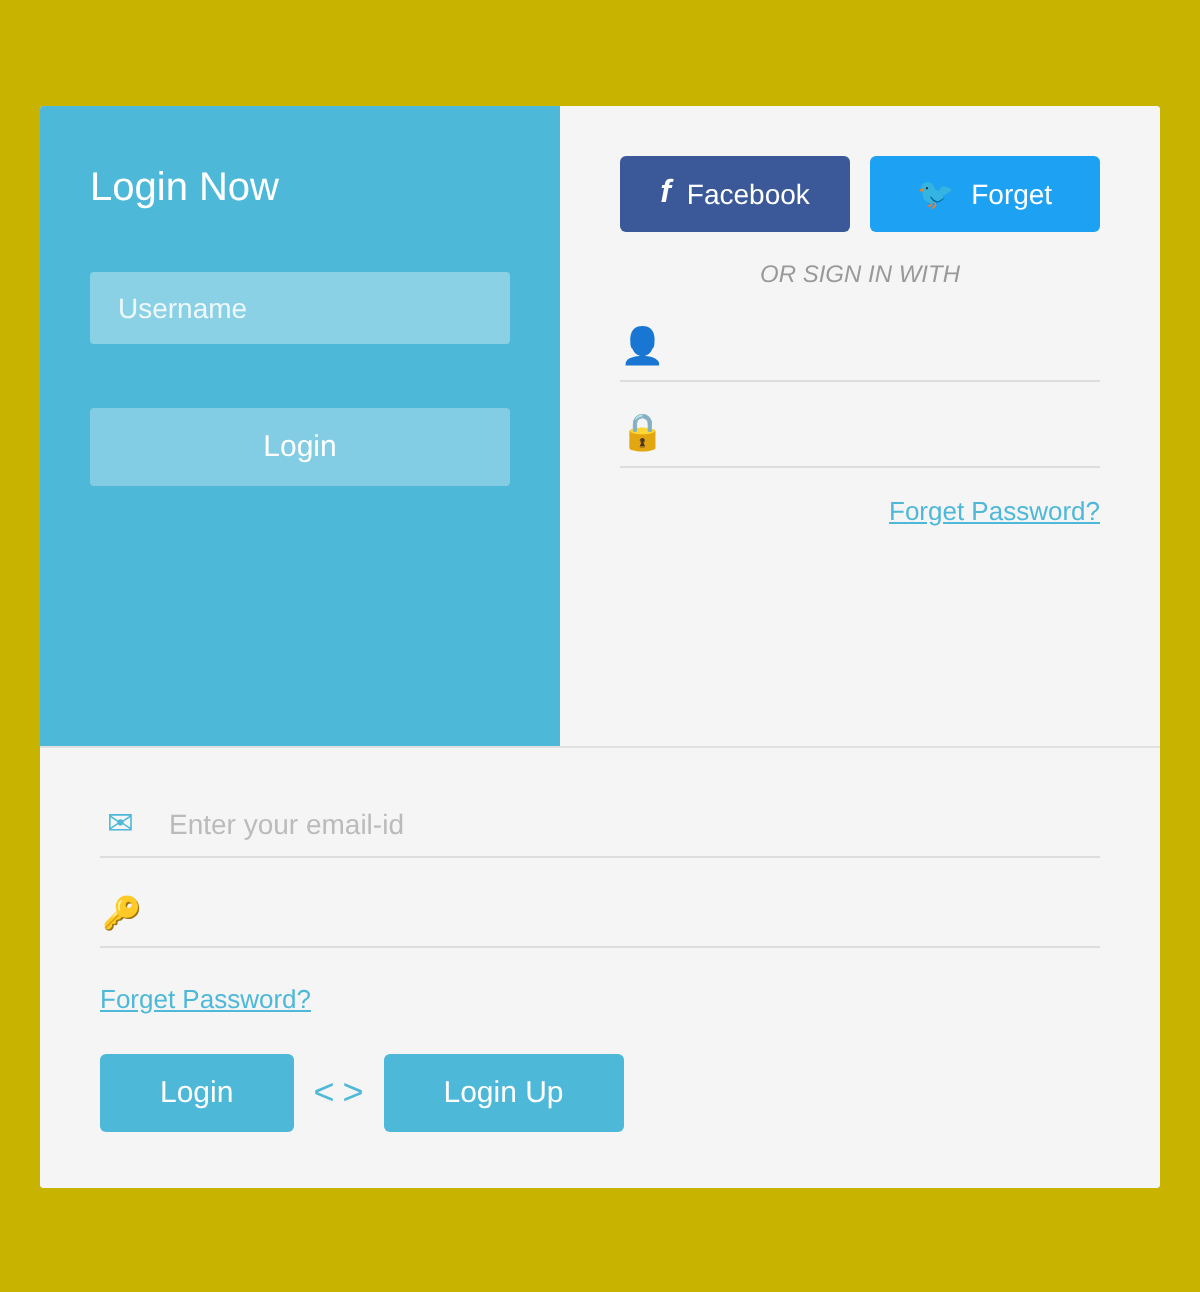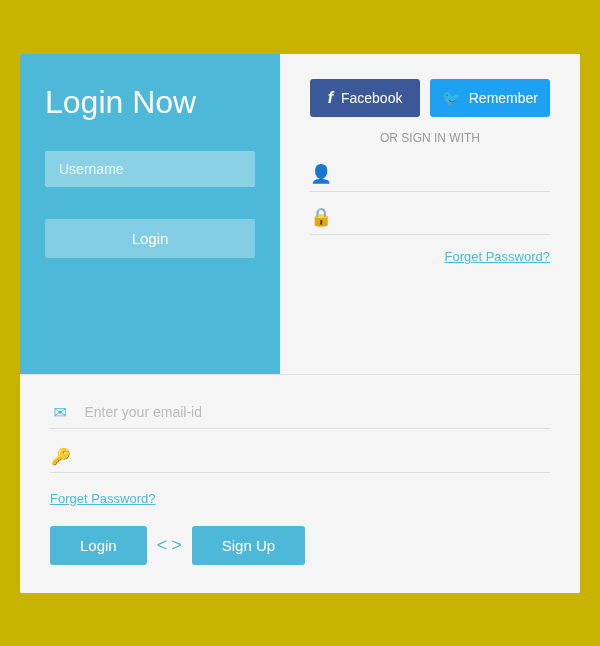--- a/index.html
+++ b/index.html
@@ -38,21 +38,21 @@
       width: 260px;
       min-height: 320px;
       padding: 30px 25px;
       flex-shrink: 0;
       display: flex;
       flex-direction: column;
       justify-content: space-between;
     }
     .login-title {
       color: #fff;
-      font-size: 32px;
+      font-size: 20px;
       font-weight: 300;
       margin-bottom: 30px;
     }
     .input-field {
       width: 100%;
       padding: 10px 14px;
       background: rgba(255,255,255,0.35);
       border: none;
       border-radius: 2px;
       color: #701a75;
@@ -113,20 +113,21 @@
       display: flex;
       align-items: center;
       gap: 8px;
       justify-content: center;
     }
     .or-sign-in {
       text-align: center;
       color: #999;
       font-size: 12px;
       margin-bottom: 18px;
+      font-style: italic;
     }
     .right-input-row {
       display: flex;
       align-items: center;
       border-bottom: 1px solid #ddd;
       margin-bottom: 14px;
       padding-bottom: 6px;
     }
     .right-input-row .icon {
       color: #4db8d8;
@@ -265,21 +266,21 @@
       </div>
 
       <div class="right-panel">
         <div class="social-buttons">
           <button class="fb-btn">
             <span style="font-weight:bold; font-style:italic; font-size:16px;">f</span>
             <span>Facebook</span>
           </button>
           <button class="tw-btn">
             <span style="font-size:15px;">🐦</span>
-            <span>Remember</span>
+            <span>Forget</span>
           </button>
         </div>
         <div class="or-sign-in">OR SIGN IN WITH</div>
 
         <div class="right-input-row">
           <span class="icon">👤</span>
           <input type="text" style="">
         </div>
         <div class="right-input-row">
           <span class="icon">🔒</span>
@@ -301,17 +302,17 @@
       <div class="bottom-input-row">
         <span class="icon">🔑</span>
       </div>
       <span class="forgot-link-bottom">Forget Password?</span>
       <div class="bottom-buttons">
         <button class="login-btn-bottom">Login</button>
         <div class="nav-arrows">
           <span>&lt;</span>
           <span>&gt;</span>
         </div>
-        <button class="signup-btn">Sign Up</button>
+        <button class="signup-btn">Login Up</button>
       </div>
     </div>
   </div>
 </div>
 
 </body></html>

